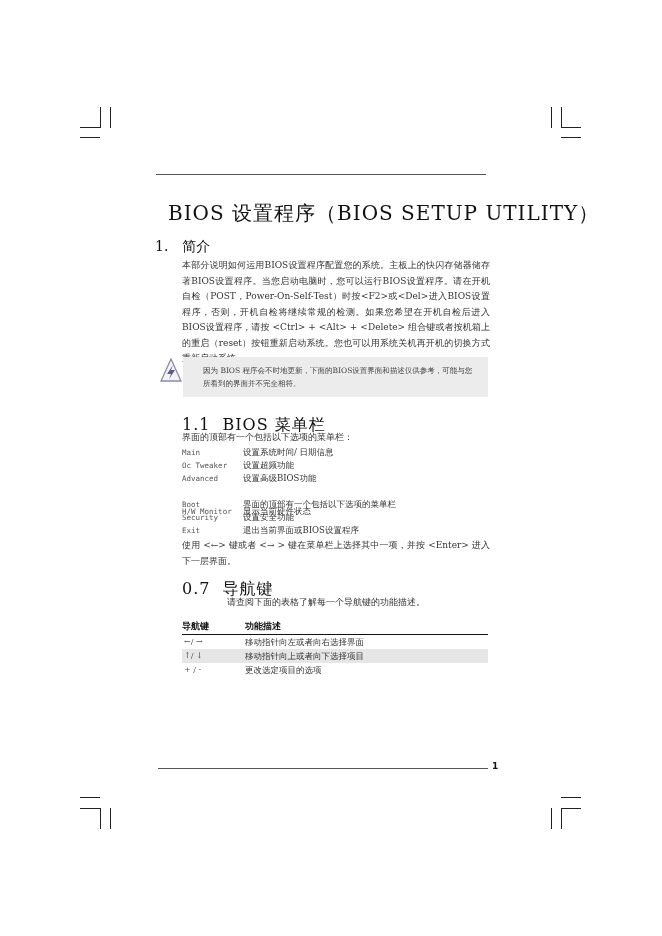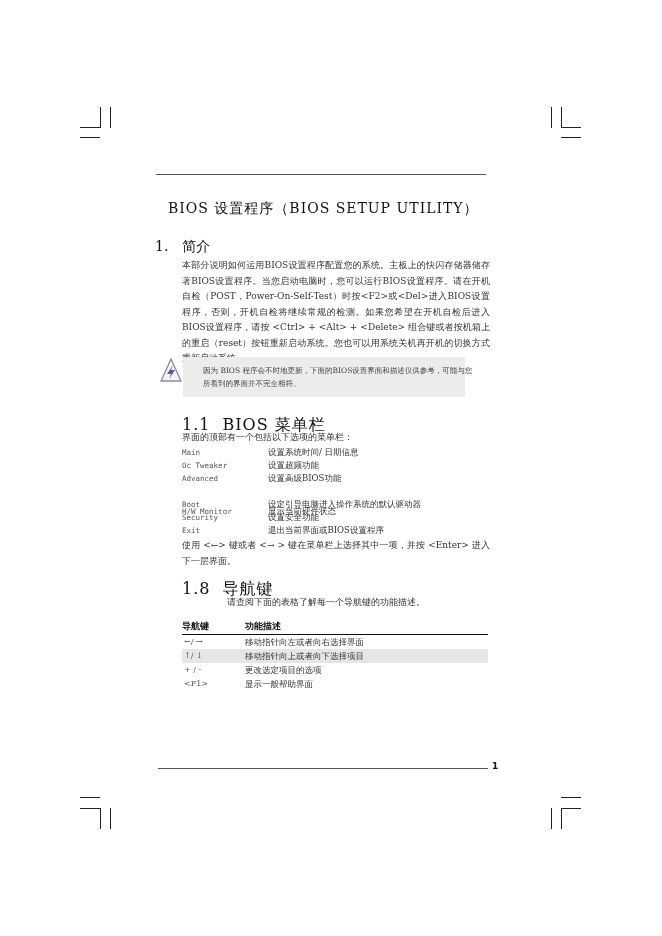--- a/index.html
+++ b/index.html
@@ -1,30 +1,30 @@
 <!DOCTYPE html>
 <html><head>
   <meta charset="utf-8">
   <style>
     html, body { margin: 0; padding: 0; background: #ffffff; }
     body { width: 662px; height: 936px; position: relative; overflow: hidden;
            font-family: "DejaVu Serif", "Liberation Serif", serif; color: #222; }
     .crop { position: absolute; background: #222; }
     .rule { position: absolute; background: #555; height: 1px; }
-    .title { position: absolute; left: 168px; top: 200px; font-size: 14px; letter-spacing: 1px; color: #111; white-space: nowrap; }
+    .title { position: absolute; left: 168px; top: 200px; font-size: 20px; letter-spacing: 1px; color: #111; white-space: nowrap; }
     .h1 { position: absolute; left: 155px; top: 238px; font-size: 14px; color: #111; }
     .h1 .num { margin-right: 14px; }
     .para { position: absolute; left: 182px; width: 308px; font-size: 9px; line-height: 15.5px; color: #333; text-align: justify; }
-    .note { position: absolute; left: 183px; top: 357px; width: 282px; height: 40px; background: #ececec; }
+    .note { position: absolute; left: 183px; top: 357px; width: 305px; height: 40px; background: #ececec; }
     .note-text { position: absolute; left: 20px; top: 7px; width: 275px; font-size: 7.5px; line-height: 13px; color: #444; }
     .warn { position: absolute; left: 160px; top: 357px; width: 22px; height: 26px; }
     .h2 { position: absolute; left: 182px; font-size: 16px; color: #111; letter-spacing: 1px; }
     .h2 .num { margin-right: 12px; }
     .menu-row { position: absolute; left: 182px; font-size: 8.5px; color: #333; height: 13px; line-height: 13px; }
-    .menu-row .k { display: inline-block; width: 86px; font-family: "DejaVu Sans Mono", "Liberation Mono", monospace; font-size: 7.5px; color: #555; }
+    .menu-row .k { display: inline-block; width: 61px; font-family: "DejaVu Sans Mono", "Liberation Mono", monospace; font-size: 7.5px; color: #555; }
     .menu-row .v { display: inline-block; }
     .tbl { position: absolute; left: 182px; top: 620px; width: 306px; }
     .tbl-head { height: 14px; font-size: 9px; font-weight: bold; color: #111; border-bottom: 1.5px solid #111; position: relative; }
     .tbl-head span { position: absolute; top: 0; }
     .tbl-row { height: 14px; line-height: 14px; font-size: 8.5px; color: #333; position: relative; }
     .tbl-row.shade { background: #e6e6e6; }
     .tbl-row .k { position: absolute; left: 2px; font-size: 8px; color: #555; }
     .tbl-row .v { position: absolute; left: 63px; font-family: Liberation Serif, serif; }
     .pagenum { position: absolute; left: 492px; top: 761px; font-family: "DejaVu Sans", sans-serif; font-weight: bold; font-size: 9px; color: #111; }
   </style>
@@ -87,53 +87,49 @@
 <div class="menu-row" style="top:459px;">
   <span class="k">Oc Tweaker</span><span class="v">设置超频功能</span>
 </div>
 <div class="menu-row" style="top:472px;">
   <span class="k">Advanced</span><span class="v">设置高级BIOS功能</span>
 </div>
 <div class="menu-row" style="top:505px;text-decoration:underline;">
   <span class="k">H/W Monitor</span><span class="v">显示当前硬件状态</span>
 </div>
 <div class="menu-row" style="top:498px;">
-  <span class="k">Boot</span><span class="v">设定引导电脑进入操作系统的默认驱动器</span>
+  <span class="k">Boot</span><span class="v">界面的顶部有一个包括以下选项的菜单栏</span>
 </div>
 <div class="menu-row" style="top:511px;">
   <span class="k">Security</span><span class="v">设置安全功能</span>
 </div>
 <div class="menu-row" style="top:524px;">
   <span class="k">Exit</span><span class="v">退出当前界面或BIOS设置程序</span>
 </div>
 
 <div class="para" style="top:538px;">使用 &lt;←&gt; 键或者 &lt;→ &gt; 键在菜单栏上选择其中一项，并按 &lt;Enter&gt; 进入下一层界面。</div>
 
 <div class="h2" style="top:579px;">
-  <span class="num">1.8</span><span>导航键</span>
+  <span class="num">0.7</span><span>导航键</span>
 </div>
 <div class="para" style="top:595px;margin-left:45px;">请查阅下面的表格了解每一个导航键的功能描述。</div>
 
 <div class="tbl">
   <div class="tbl-head">
     <span style="left:0;">导航键</span>
     <span style="left:63px;">功能描述</span>
   </div>
   <div class="tbl-row">
     <span class="k">←/ →</span>
       <span class="v">移动指针向左或者向右选择界面</span>
   </div>
   <div class="tbl-row shade">
     <span class="k">↑/ ↓</span>
       <span class="v">移动指针向上或者向下选择项目</span>
   </div>
   <div class="tbl-row">
     <span class="k">+ / -</span>
       <span class="v">更改选定项目的选项</span>
   </div>
-  <div class="tbl-row">
-    <span class="k">&lt;F1&gt;</span>
-      <span class="v">显示一般帮助界面</span>
-  </div>
 </div>
 
 <div class="rule" style="left:158px;top:768px;width:330px;"></div>
 <div class="pagenum">1</div>
 
 </body></html>

